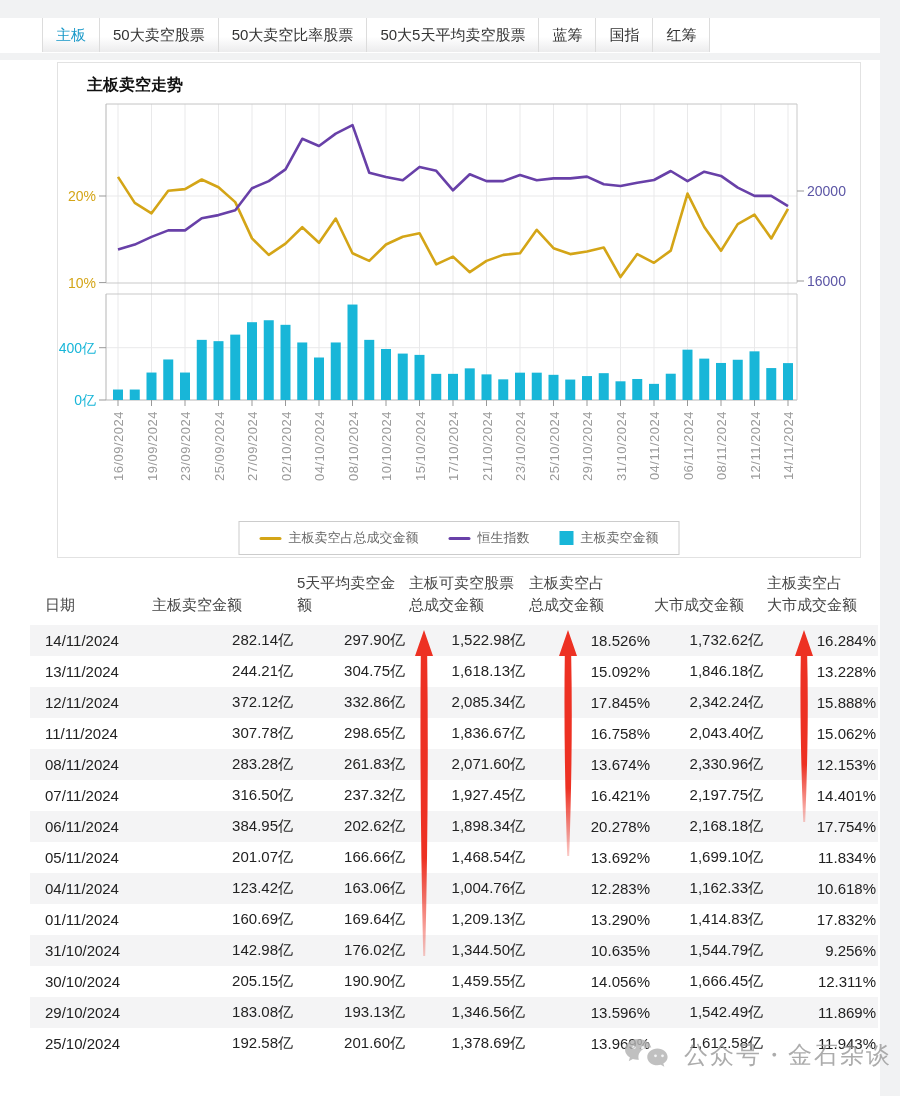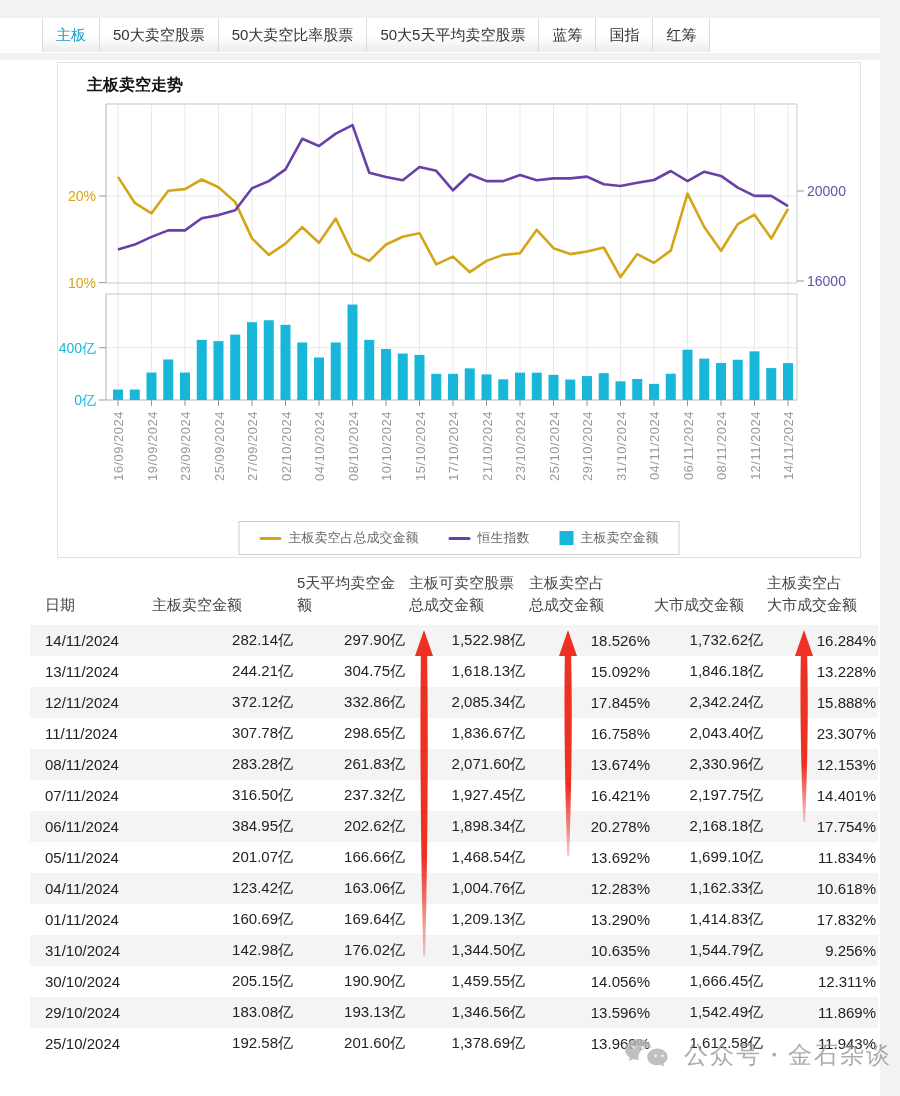--- a/index.html
+++ b/index.html
@@ -266,21 +266,21 @@
           <td>2,342.24亿</td>
           <td>15.888%</td>
         </tr>
         <tr>
           <td>11/11/2024</td>
           <td>307.78亿</td>
           <td>298.65亿</td>
           <td>1,836.67亿</td>
           <td>16.758%</td>
           <td>2,043.40亿</td>
-          <td>23.307%</td>
+          <td>15.062%</td>
         </tr>
         <tr>
           <td>08/11/2024</td>
           <td>283.28亿</td>
           <td>261.83亿</td>
           <td>2,071.60亿</td>
           <td>13.674%</td>
           <td>2,330.96亿</td>
           <td>12.153%</td>
         </tr>

